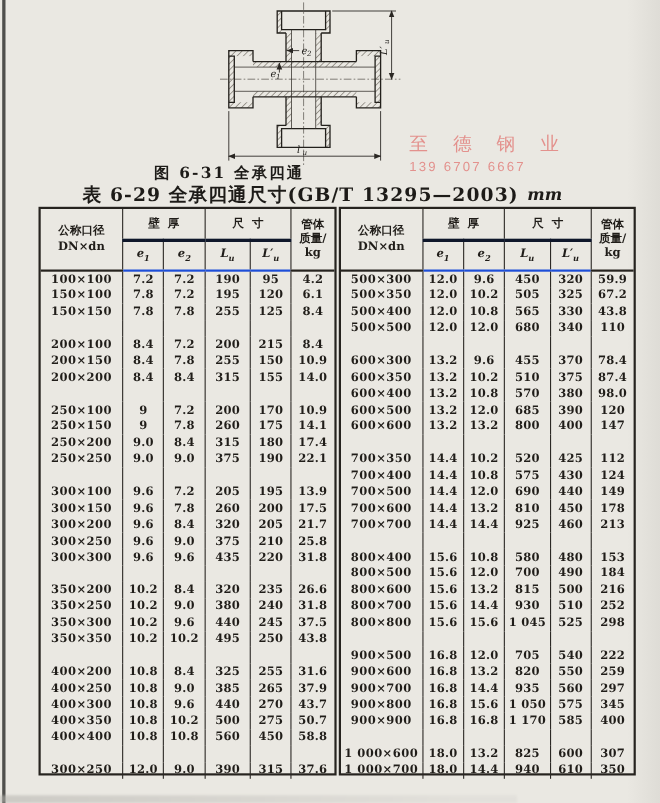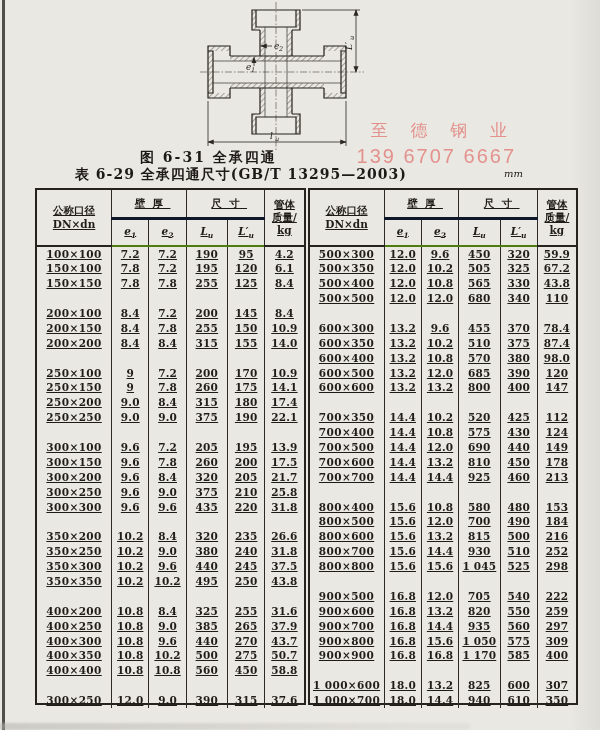--- a/index.html
+++ b/index.html
@@ -10,45 +10,45 @@
          background:linear-gradient(to right,#b5b3ae,#dddbd6 90%);opacity:.55;filter:blur(1px);}
   .scan-tone{position:absolute;right:0;top:0;width:30px;height:730px;
          background:linear-gradient(to left,#dedcd6,rgba(222,220,214,0));}
 
   
   .diagram{position:absolute;left:196px;top:2px;width:172px;height:150px;}
   .diagram svg{display:block;}
   .dim-label{font-style:italic;font-size:9px;fill:#25231f;}
   .dim-sub{font-style:italic;font-size:6.5px;fill:#25231f;}
 
-  .watermark{position:absolute;left:356px;top:120px;width:160px;text-align:right;
+  .watermark{position:absolute;left:372px;top:120px;width:160px;text-align:left;
          color:#e2837f;opacity:.85;font-family:"Liberation Sans","DejaVu Sans",sans-serif;line-height:1.35;}
   .watermark .wm1{font-size:17px;letter-spacing:9px;white-space:nowrap;}
-  .watermark .wm2{font-size:20px;letter-spacing:2px;white-space:nowrap;}
+  .watermark .wm2{font-size:12px;letter-spacing:2px;white-space:nowrap;}
 
   .fig-caption{position:absolute;left:140px;top:149px;width:190px;text-align:left;
          font-weight:700;font-size:14px;letter-spacing:2px;white-space:nowrap;}
   .caption-row{position:absolute;left:35px;top:166px;width:543px;height:18px;}
-  .table-caption{position:absolute;left:40px;top:0;font-weight:700;font-size:14px;letter-spacing:1px;white-space:nowrap;}
-  .unit-label{position:absolute;right:55px;top:2px;font-style:italic;font-weight:400;font-size:10px;}
+  .table-caption{position:absolute;left:40px;top:0;font-weight:700;font-size:17px;letter-spacing:1px;white-space:nowrap;}
+  .unit-label{position:absolute;right:67px;top:2px;font-style:italic;font-weight:700;font-size:15px;}
 
   
   .table-area{position:absolute;left:35px;top:188px;width:543px;height:517px;display:flex;}
-  .half{box-sizing:border-box;width:50%;height:100%;border:2px solid #26231f;text-decoration:underline;}
+  .half{box-sizing:border-box;width:50%;height:100%;border:2px solid #26231f;}
   .half + .half{margin-left:2px;}
   .half table{width:100%;height:100%;border-collapse:collapse;table-layout:fixed;}
   col.c-dn{width:28%;} col.c-e1{width:14%;} col.c-e2{width:14%;}
   col.c-lu{width:15.5%;} col.c-lpu{width:14%;} col.c-kg{width:14.5%;}
   th,td{padding:0;text-align:center;vertical-align:middle;font-weight:700;color:#201d19;}
   thead th{font-size:10.5px;line-height:1.25;}
   thead tr.h1 th{height:27px;}
   thead tr.h2 th{height:25px;}
   th.group{letter-spacing:.7em;text-indent:.7em;border-bottom:3px solid #0f172a;}
   th.rspan{border-bottom:2px solid #26231f;}
-  thead tr.h2 th{border-bottom:2px solid #4d7c0f;}
+  thead tr.h2 th{border-bottom:2px solid #1d4ed8;}
   th.bl,td.bl{border-left:1px solid #2c2925;}
   th i,td i{font-style:italic;}
   th sub{font-size:7.5px;font-style:italic;}
   tbody td{font-size:10.5px;letter-spacing:.2px;white-space:nowrap;}
   tbody td:first-child{letter-spacing:.4px;}
   tbody tr{height:14.9px;}
   .mass-head span{display:block;}
 </style>
 </head>
 <body>
@@ -212,21 +212,21 @@
               <td class="bl"></td>
               <td class="bl"></td>
               <td class="bl"></td>
               <td class="bl"></td>
             </tr>
             <tr>
               <td>200×100</td>
               <td class="bl">8.4</td>
               <td class="bl">7.2</td>
               <td class="bl">200</td>
-              <td class="bl">145</td>
+              <td class="bl">215</td>
               <td class="bl">8.4</td>
             </tr>
             <tr>
               <td>200×150</td>
               <td class="bl">8.4</td>
               <td class="bl">7.8</td>
               <td class="bl">255</td>
               <td class="bl">150</td>
               <td class="bl">10.9</td>
             </tr>
@@ -673,21 +673,21 @@
               <td class="bl">935</td>
               <td class="bl">560</td>
               <td class="bl">297</td>
             </tr>
             <tr>
               <td>900×800</td>
               <td class="bl">16.8</td>
               <td class="bl">15.6</td>
               <td class="bl">1 050</td>
               <td class="bl">575</td>
-              <td class="bl">309</td>
+              <td class="bl">345</td>
             </tr>
             <tr>
               <td>900×900</td>
               <td class="bl">16.8</td>
               <td class="bl">16.8</td>
               <td class="bl">1 170</td>
               <td class="bl">585</td>
               <td class="bl">400</td>
             </tr>
             <tr>

